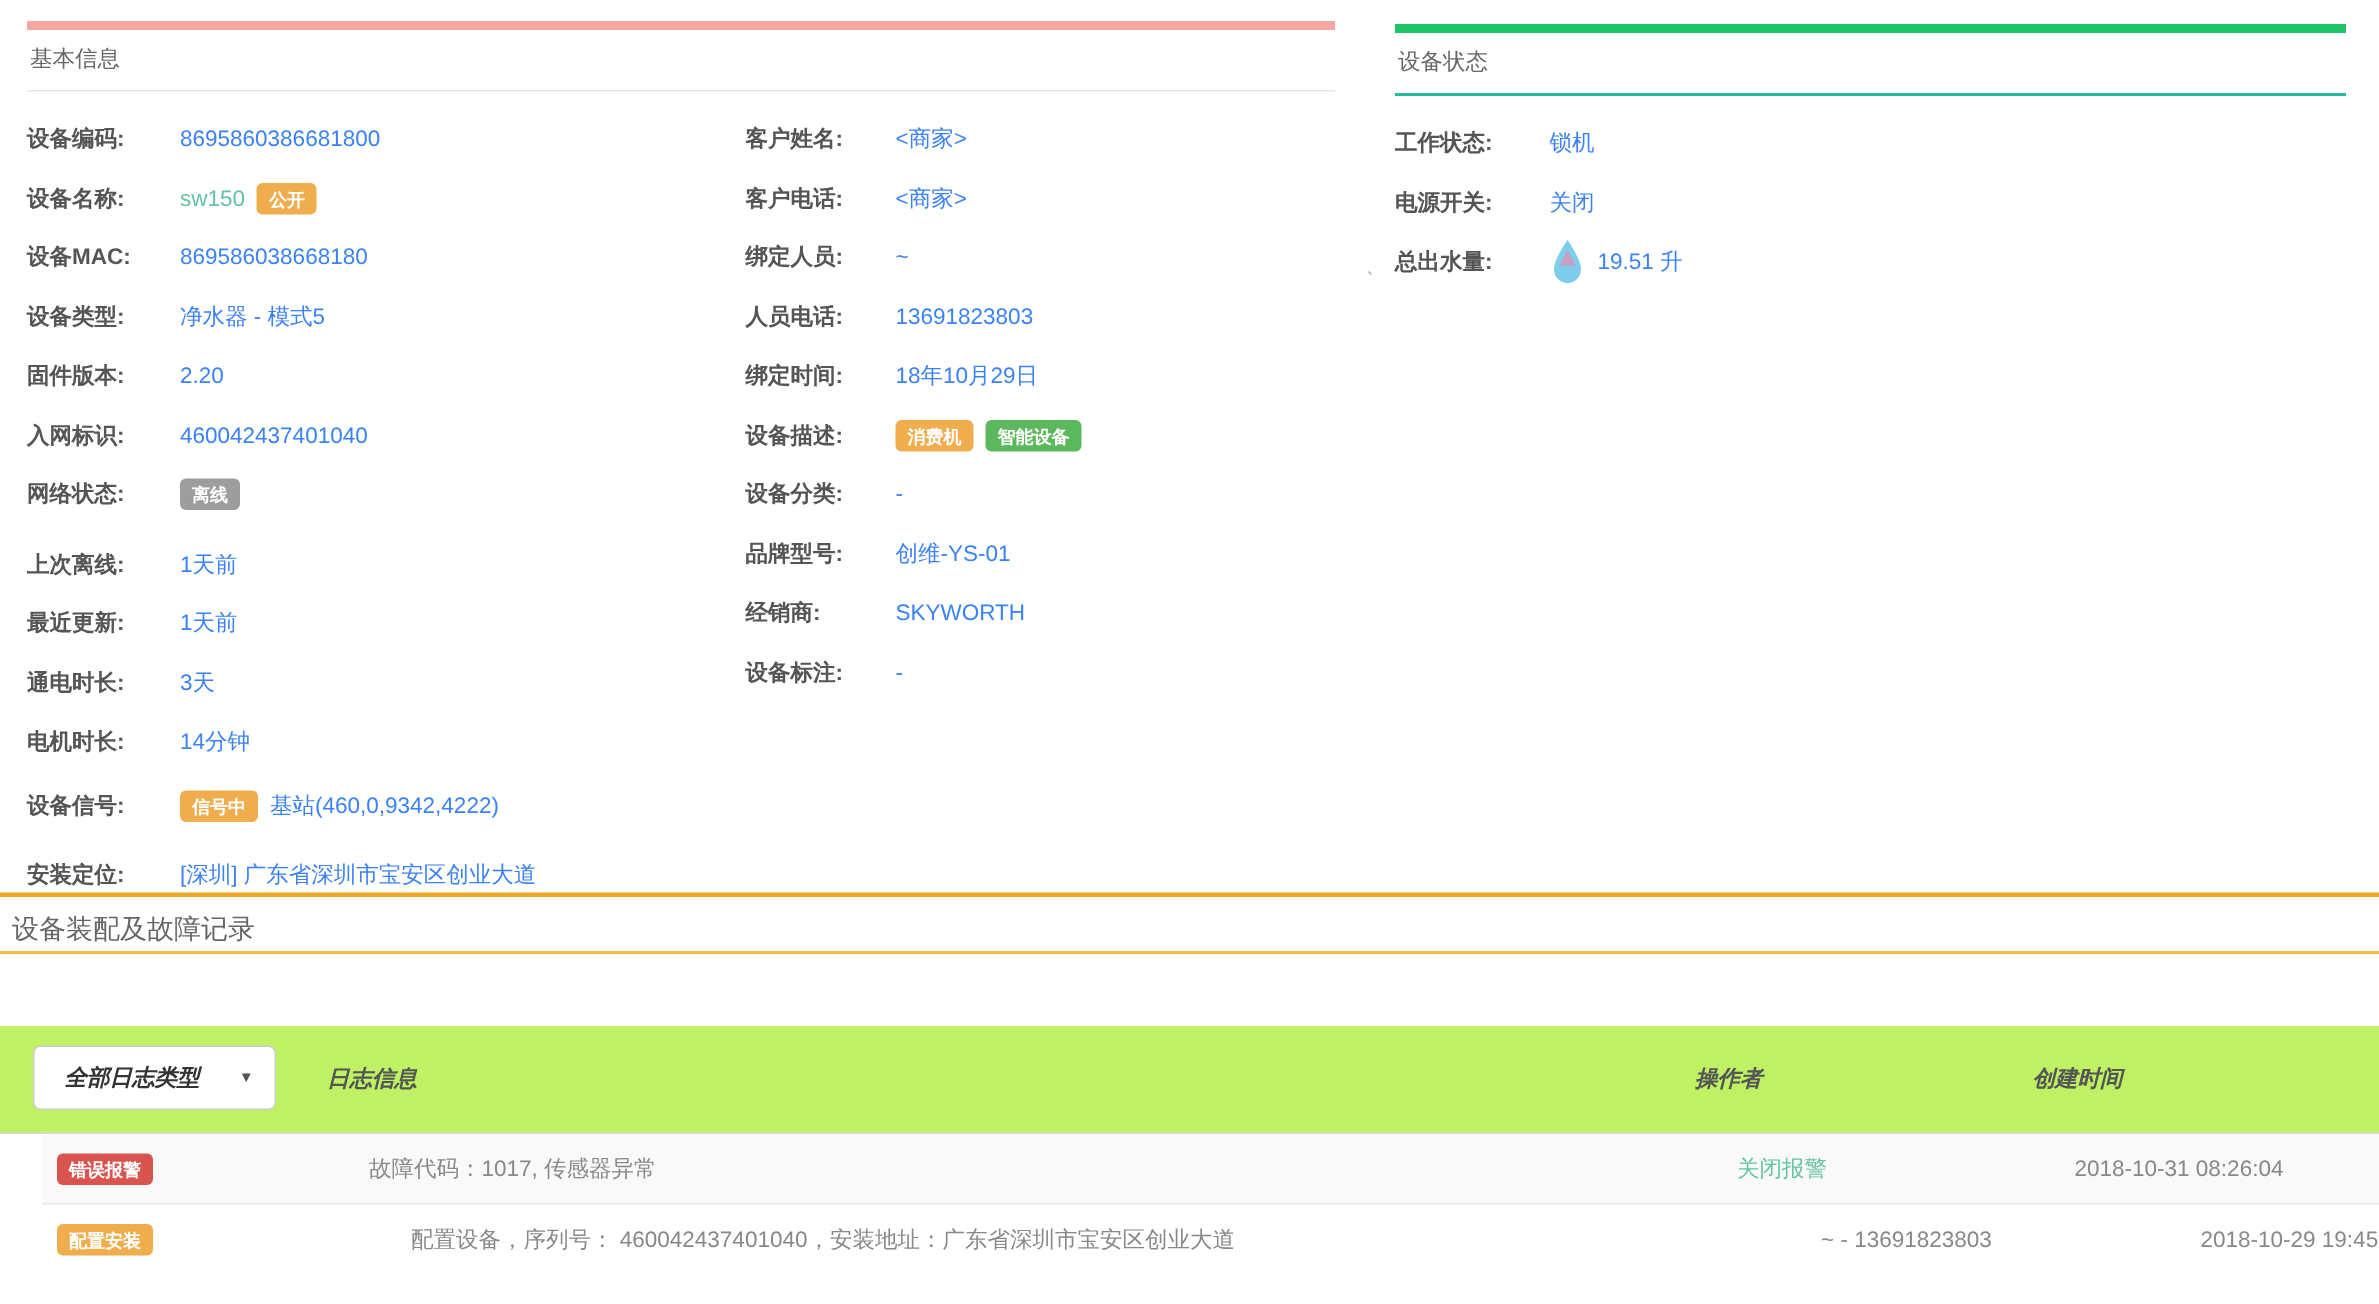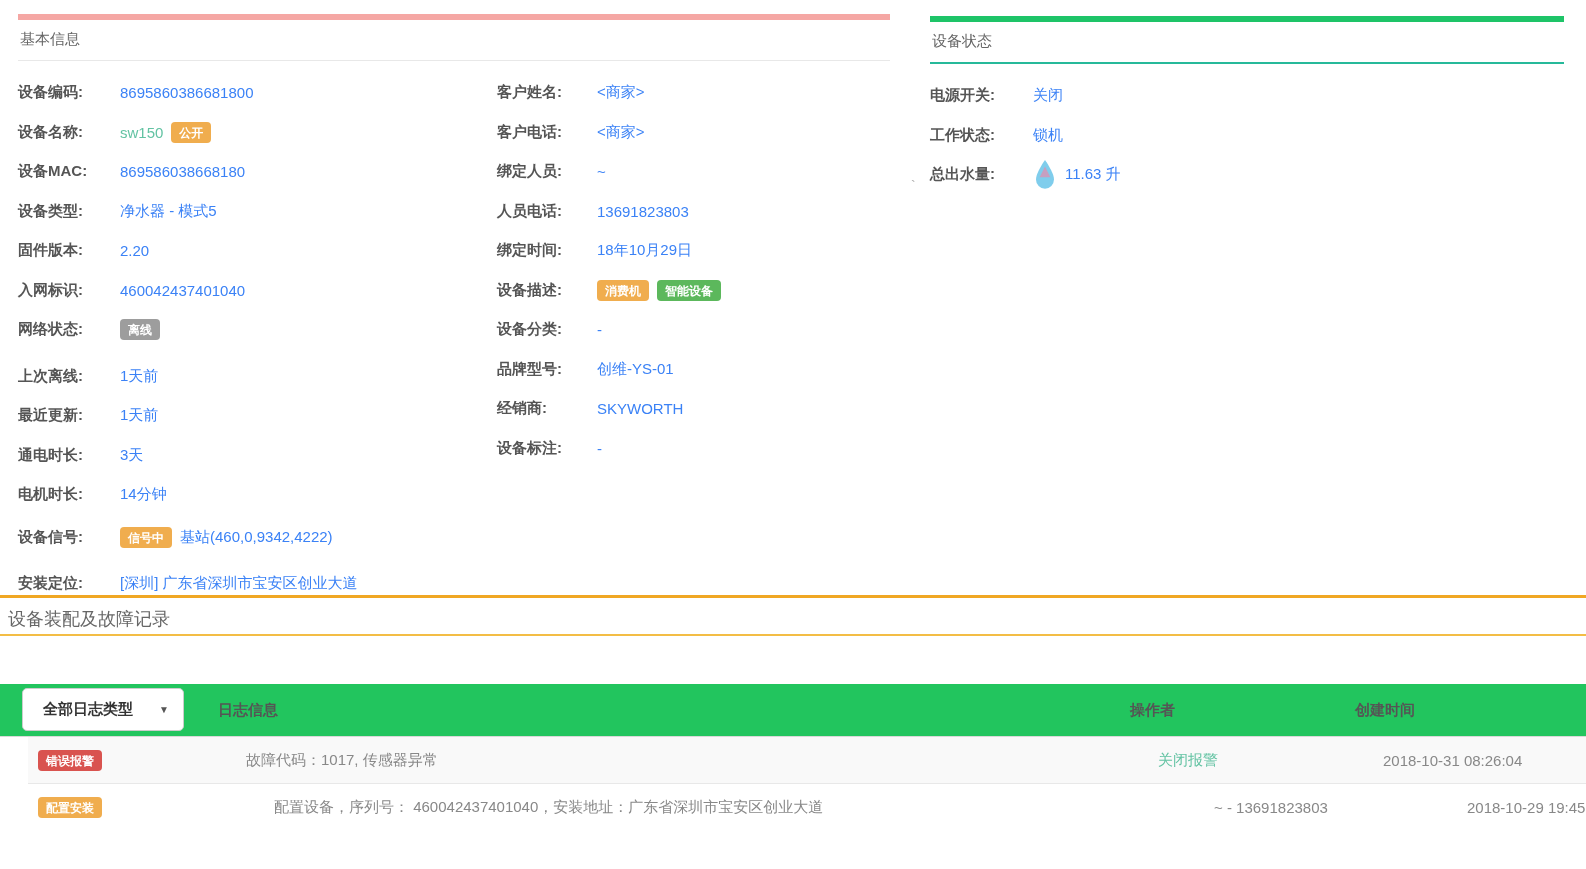--- a/index.html
+++ b/index.html
@@ -79,23 +79,24 @@
   }
 
   
   .log-table { position: absolute; left: 0; top: 684px; width: 1586px; }
   .t-grid {
     display: grid;
     grid-template-columns: 200px 920px 225px 241px;
     align-items: center;
   }
   .t-head {
-    background: #22c55e;
-    height: 53px;
+    background: #bef264;
+    height: 72px;
     border-bottom: 1px solid #d9d9d9;
+    font-style: italic;
   }
   .t-head .hcell { font-weight: bold; color: #555; }
   .cell-msg  { padding-left: 18px; }
   .cell-op   { padding-left: 10px; }
   .cell-time { padding-left: 10px; }
   .cell-badge{ padding-left: 10px; }
 
   .filter-select {
     display: flex; align-items: center; justify-content: space-between;
     width: 162px; height: 43px;
@@ -225,34 +226,34 @@
       </div>
     </div>
   </div>
 </div>
 
 <div class="panel panel-status">
   <div class="top-bar bar-green"></div>
   <div class="panel-title underline-green">设备状态</div>
   <div class="cols" style="display:block; margin-top:12px;">
     <div class="irow">
+      <span class="lbl">工作状态:</span>
+      <span class="val">锁机</span>
+    </div>
+    <div class="irow">
       <span class="lbl">电源开关:</span>
       <span class="val">关闭</span>
-    </div>
-    <div class="irow">
-      <span class="lbl">工作状态:</span>
-      <span class="val">锁机</span>
     </div>
     <div class="irow">
       <span class="lbl">总出水量:</span>
       <svg class="drop-icon" viewBox="0 0 24 31">
         <path d="M12 1 C12 1 3 13.5 3 20.5 a9 9.3 0 0 0 18 0 C21 13.5 12 1 12 1 Z" fill="#7fcdec"></path>
         <path d="M12 7.5 L17.4 18.2 L6.6 18.2 Z" fill="#c79fc0"></path>
       </svg>
-      <span class="val">11.63 升</span>
+      <span class="val">19.51 升</span>
     </div>
   </div>
 </div>
 
 <span class="stray-mark">`</span>
 
 <div class="divider-thick"></div>
 <div class="section-title">设备装配及故障记录</div>
 <div class="divider-thin"></div>
 

